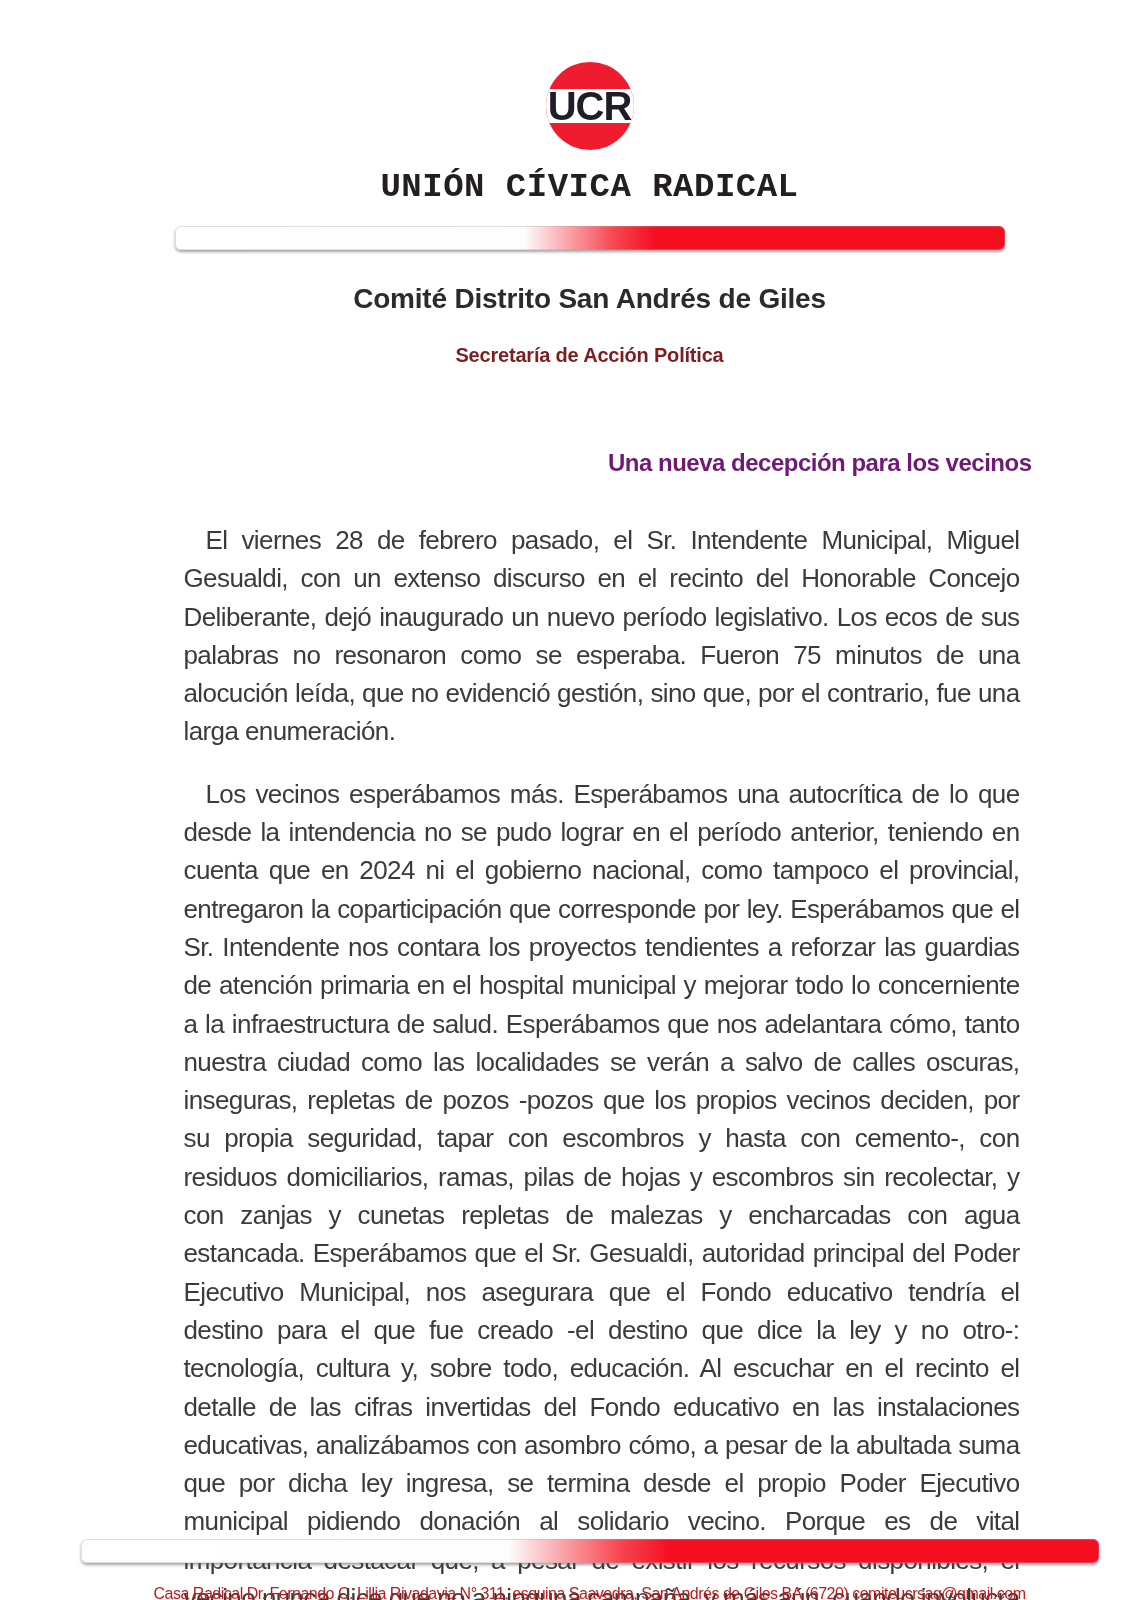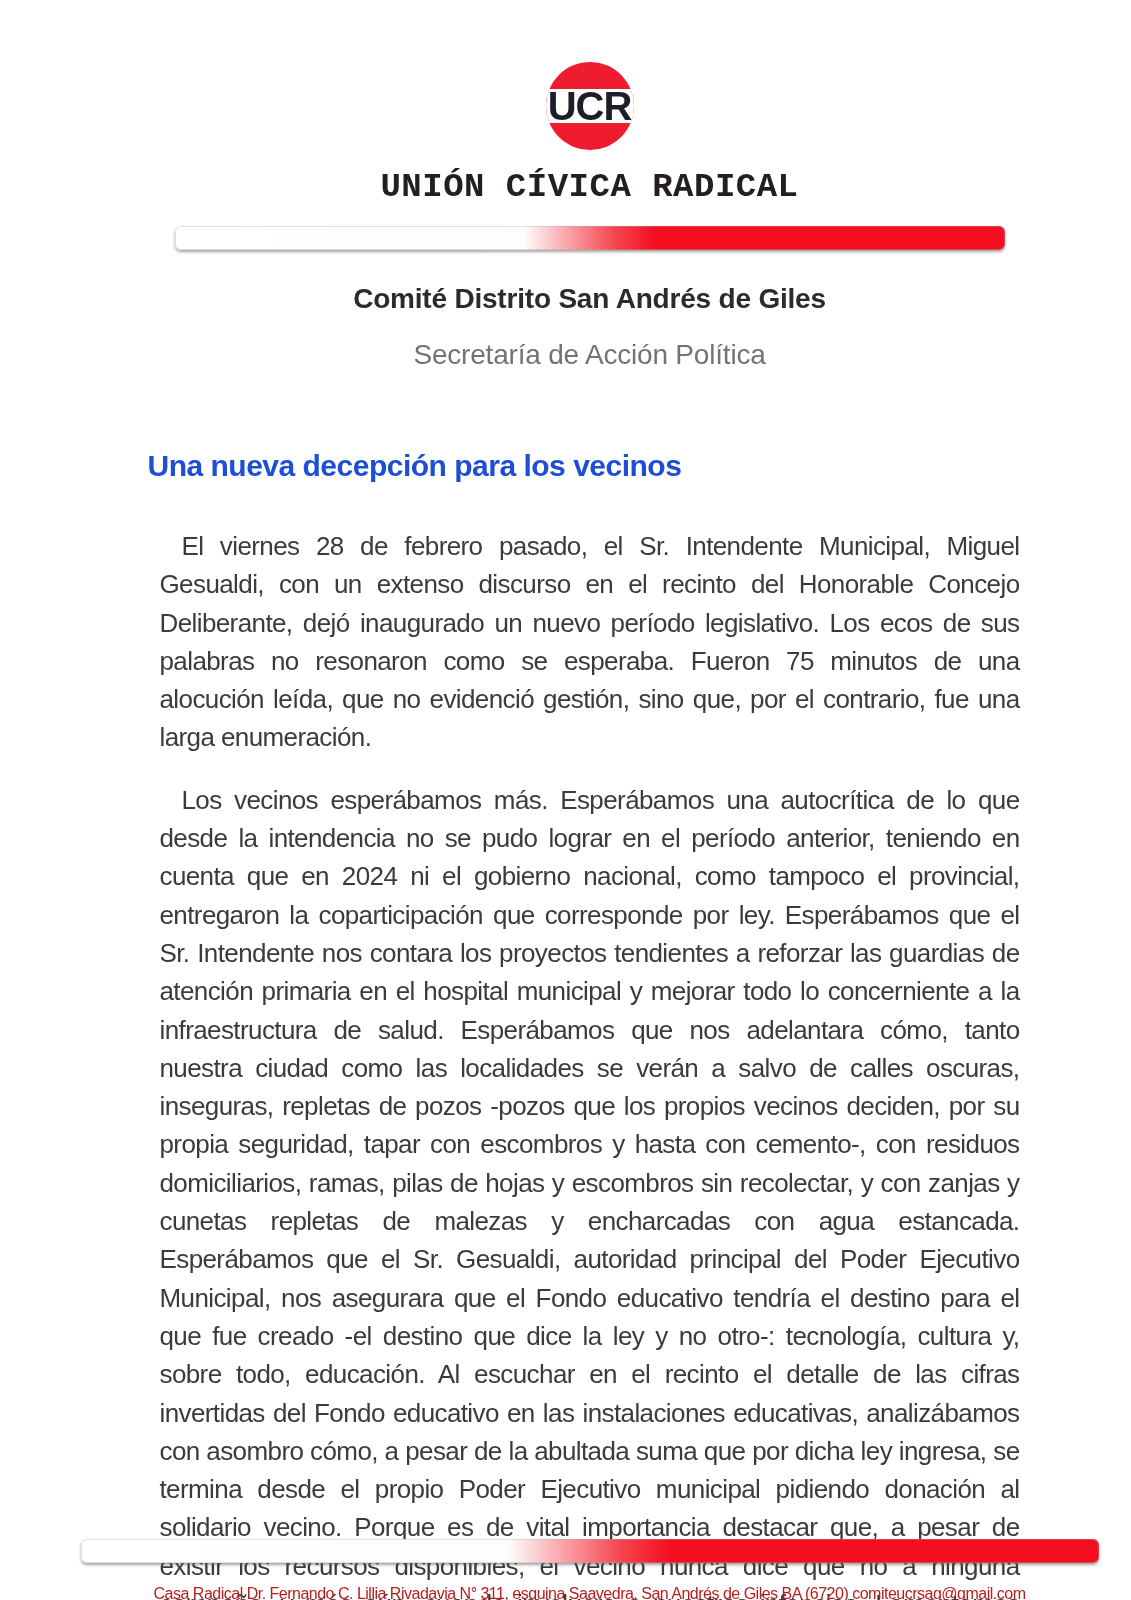--- a/index.html
+++ b/index.html
@@ -59,45 +59,46 @@
 
   .committee {
     margin-top: 21px;
     font-size: 28px;
     font-weight: 700;
     letter-spacing: -0.2px;
     color: #2e2a2b;
     line-height: 32px;
   }
   .secretariat {
-    font-size: 28px;
-    font-weight: 400;
+    font-size: 20px;
+    font-weight: 700;
     letter-spacing: -0.2px;
-    color: #737373;
+    color: #7f1d1d;
     line-height: 32px;
   }
 
   
   .article { width: 932px; margin: 0 auto; }
   .article-title {
     margin-top: 30px;
-    text-align: left;
-    font-size: 30px;
+    text-align: right;
+    font-size: 24px;
     font-weight: 700;
     letter-spacing: -0.5px;
-    color: #1d4ed8;
+    color: #701a75;
   }
   .article-body { margin-top: 8px; }
   .article-body p {
     font-size: 26px;
     line-height: 38.3px;
     letter-spacing: -0.6px;
     color: #3d3a3a;
     text-align: justify;
     text-indent: 22px;
+    margin-left: 24px;
   }
 
   
   .footer { position: absolute; left: 0; right: 0; top: 1503px; }
   .divider.footer-divider { width: 1018px; margin: 0 auto; }
   .footer-address {
     margin-top: 10px;
     text-align: center;
     font-size: 16px;
     letter-spacing: -0.5px;

